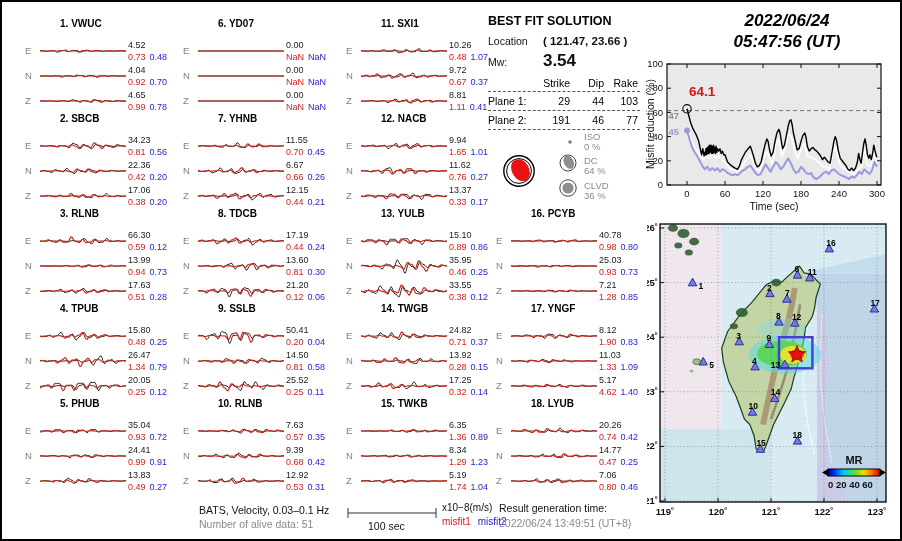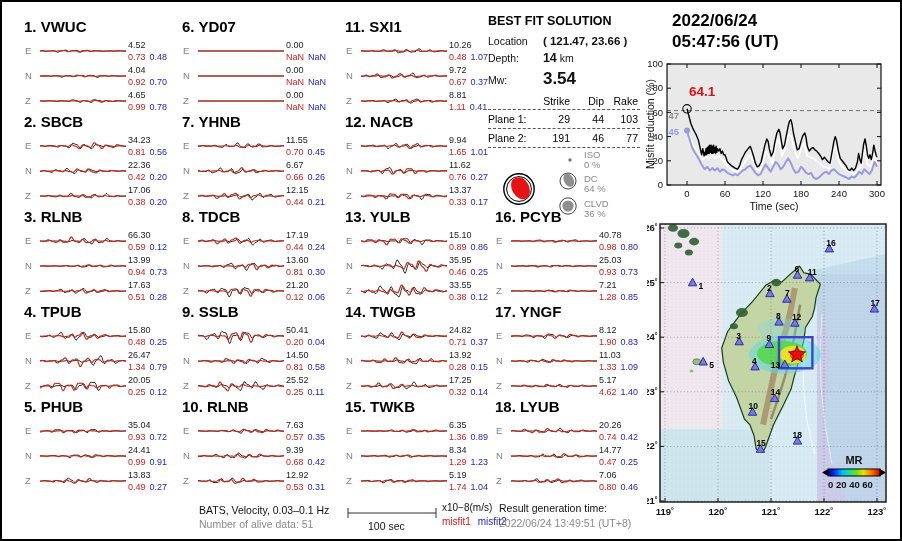--- a/index.html
+++ b/index.html
@@ -1,38 +1,38 @@
 <!DOCTYPE html>
 <html><head>
 <meta charset="utf-8">
 <style>
   html,body{margin:0;padding:0;background:#dcdcdc;}
   #fig{position:relative;width:902px;height:541px;background:#fff;border:2px solid #000;
        box-sizing:border-box;font-family:"Liberation Sans",sans-serif;overflow:hidden;}
   .station-block{position:absolute;width:150px;height:94px;}
-  .st-header{font-size:15px;font-weight:bold;color:#000;padding-left:8px;white-space:nowrap;}
+  .st-header{font-size:10px;font-weight:bold;color:#000;padding-left:8px;white-space:nowrap;margin-left:36px;}
   .st-row{position:absolute;left:0;height:25px;display:flex;align-items:center;}
   .st-comp{width:15px;font-size:9.5px;color:#808080;text-align:left;padding-left:9px;}
   .st-nums{width:48px;margin-left:2px;line-height:10px;white-space:nowrap;}
   .st-peak{font-size:9px;color:#1a1a1a;display:block;}
   .st-m1{font-size:9px;color:#d42020;}
   .st-m2{font-size:9px;color:#2525cc;margin-left:4px;}
   #bestfit{position:absolute;left:486px;top:12px;width:160px;}
   .bf-title{font-size:12.5px;font-weight:bold;margin-bottom:7px;}
   .bf-row{font-size:10.5px;margin-bottom:4px;color:#111;}
   .bf-label{display:inline-block;}
   .bf-table{font-size:10.5px;margin-top:6px;width:152px;}
   .bf-thead{display:flex;border-bottom:1px dashed #555;padding-bottom:2px;}
   .bf-tr{display:flex;border-bottom:1px dashed #555;padding:3px 0 3px 0;}
   .bf-c0{width:48px;}
   .bf-c{width:34px;text-align:right;}
   .mech{position:relative;height:78px;margin-top:4px;}
   .mech-lab{font-size:9.5px;color:#8a8a8a;line-height:10px;}
-  #title-block{position:absolute;left:670px;top:8px;width:230px;
-               font-weight:bold;font-size:17px;line-height:21px;color:#000;}
+  #title-block{position:absolute;left:670px;top:8px;width:230px;text-align:center;
+               font-weight:bold;font-size:17px;line-height:21px;color:#000;font-style:italic;}
   #footer{position:absolute;left:0;top:498px;width:902px;font-size:10.5px;color:#111;}
   .f-gray{color:#8a8a8a;}
   .abs{position:absolute;}
   svg text{font-family:"Liberation Sans",sans-serif;}
 </style>
 </head>
 <body>
 
 <div id="fig">
 
@@ -523,25 +523,20 @@
           <span class="st-nums"><span class="st-peak">7.06</span><span class="st-m1">0.80</span><span class="st-m2">0.46</span></span>
         </div>
       </div>
     </div>
 
   <div id="bestfit">
     <div class="bf-title">BEST FIT SOLUTION</div>
     <div class="bf-row">
       <span class="bf-label" style="width:52px">Location</span>
       <span style="font-weight:bold;font-size:11.5px">( 121.47,  23.66 )</span>
-    </div>
-    <div class="bf-row">
-      <span class="bf-label" style="width:52px">Depth:</span>
-      <span style="font-weight:bold;font-size:12.5px">14</span>
-      <span>km</span>
     </div>
     <div class="bf-row">
       <span class="bf-label" style="width:52px">Mw:</span>
       <span style="font-weight:bold;font-size:17px">3.54</span>
     </div>
     <div class="bf-table">
       <div class="bf-thead">
         <span class="bf-c0"></span>
         <span class="bf-c">Strike</span>
         <span class="bf-c">Dip</span>

